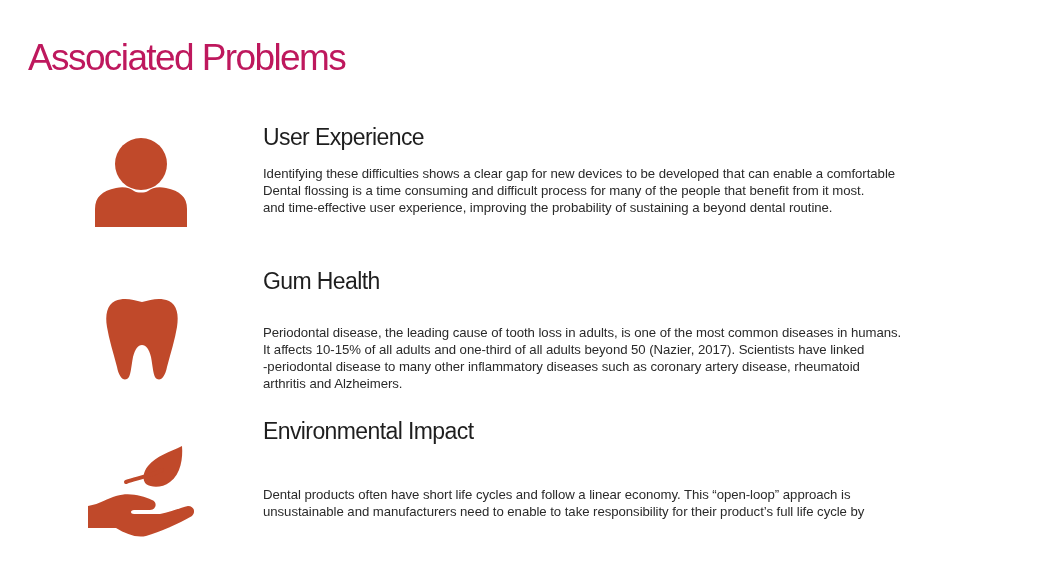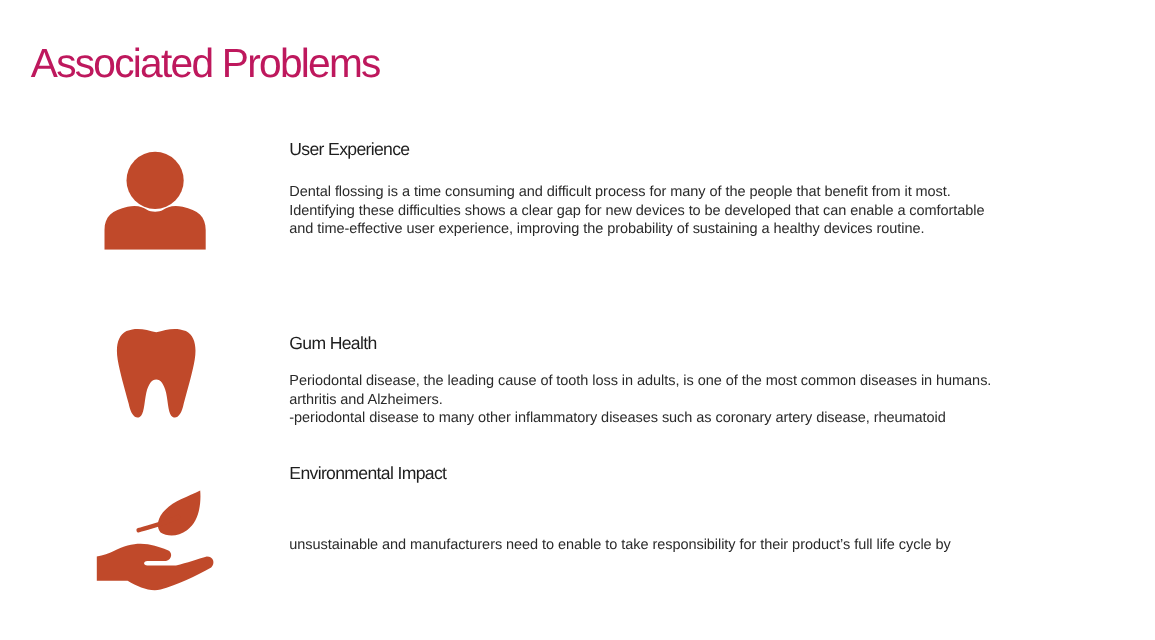--- a/index.html
+++ b/index.html
@@ -31,21 +31,21 @@
       left: 0;
       width: 1050px;
     }
     .icon {
       position: absolute;
     }
     .icon svg { display: block; }
     .section-title {
       position: absolute;
       left: 263px;
-      font-size: 16px;
+      font-size: 23px;
       letter-spacing: -0.6px;
       color: #1e1e1e;
       margin: 0;
       line-height: 22px;
       font-weight: 400;
     }
     .section-body {
       position: absolute;
       left: 263px;
       width: 690px;
@@ -64,47 +64,49 @@
 
 <div class="section" style="top:0;">
   <div class="icon" style="left:94px; top:137px;">
     <svg width="94" height="90" viewBox="0 0 94 90">
       <circle cx="47" cy="27" r="26" fill="#c0492a"></circle>
       <path d="M1 90 L1 72 C1 60 8 54 22 51 C30 49 36 51 40 54 C43 56 51 56 54 54 C58 51 64 49 72 51 C86 54 93 60 93 72 L93 90 Z" fill="#c0492a"></path>
     </svg>
   </div>
   <h2 class="section-title" style="top:126px;">User Experience</h2>
   <p class="section-body" style="top:165px;">
+    <span class="line">Identifying these difficulties shows a clear gap for new devices to be developed that can enable a comfortable</span>
     <span class="line">Dental flossing is a time consuming and difficult process for many of the people that benefit from it most.</span>
-    <span class="line">Identifying these difficulties shows a clear gap for new devices to be developed that can enable a comfortable</span>
-    <span class="line">and time-effective user experience, improving the probability of sustaining a healthy devices routine.</span>
+    <span class="line">and time-effective user experience, improving the probability of sustaining a beyond dental routine.</span>
   </p>
 </div>
 
 <div class="section" style="top:0;">
   <div class="icon" style="left:105px; top:297px;">
     <svg width="74" height="84" viewBox="0 0 74 84">
       <path d="M10 4 C20 0 28 3 37 5 C46 3 54 0 64 4 C72 8 74 18 72 30 C70 42 66 55 62 70 C60 80 56 84 52 82 C48 80 48 70 46 60 C44 52 41 48 37 48 C33 48 30 52 28 60 C26 70 26 80 22 82 C18 84 14 80 12 70 C8 55 4 42 2 30 C0 18 2 8 10 4 Z" fill="#c0492a"></path>
     </svg>
   </div>
-  <h2 class="section-title" style="top:302px;">Gum Health</h2>
-  <p class="section-body" style="top:324px;margin-top:13px;">
+  <h2 class="section-title" style="top:270px;">Gum Health</h2>
+  <p class="section-body" style="top:324px;">
     <span class="line">Periodontal disease, the leading cause of tooth loss in adults, is one of the most common diseases in humans.</span>
+    <span class="line">It affects 10-15% of all adults and one-third of all adults beyond 50 (Nazier, 2017). Scientists have linked</span>
+    <span class="line">-periodontal disease to many other inflammatory diseases such as coronary artery disease, rheumatoid</span>
     <span class="line">arthritis and Alzheimers.</span>
-    <span class="line">-periodontal disease to many other inflammatory diseases such as coronary artery disease, rheumatoid</span>
   </p>
 </div>
 
 <div class="section" style="top:0;">
   <div class="icon" style="left:86px; top:444px;">
     <svg width="112" height="96" viewBox="0 0 112 96">
 
       <path d="M96 2 C97 14 95 30 84 38 C76 44 66 44 60 40 C56 36 57 28 62 22 C70 12 84 8 96 2 Z" fill="#c0492a"></path>
       <path d="M40 38 C52 34 64 32 76 26" stroke="#c0492a" stroke-width="4" fill="none" stroke-linecap="round"></path>
 
       <path d="M2 62 L2 84 L30 84 C40 90 50 94 60 92 C74 88 92 80 106 72 C110 68 108 62 102 62 C94 64 84 68 74 70 L48 70 C44 70 44 66 48 66 L64 66 C70 66 72 58 66 56 C56 52 44 48 30 52 C22 54 14 60 2 62 Z" fill="#c0492a"></path>
     </svg>
   </div>
   <h2 class="section-title" style="top:420px;">Environmental Impact</h2>
   <p class="section-body" style="top:486px;">
+    <span class="line">Dental products often have short life cycles and follow a linear economy. This “open-loop” approach is</span>
     <span class="line">unsustainable and manufacturers need to enable to take responsibility for their product’s full life cycle by</span>
   </p>
 </div>
 
 </body></html>

